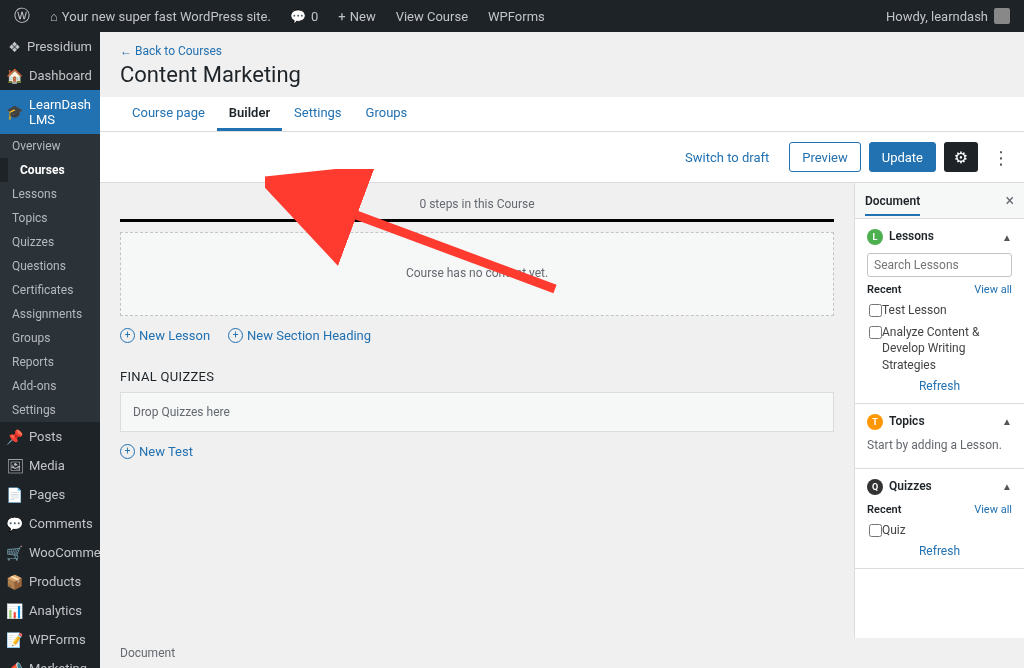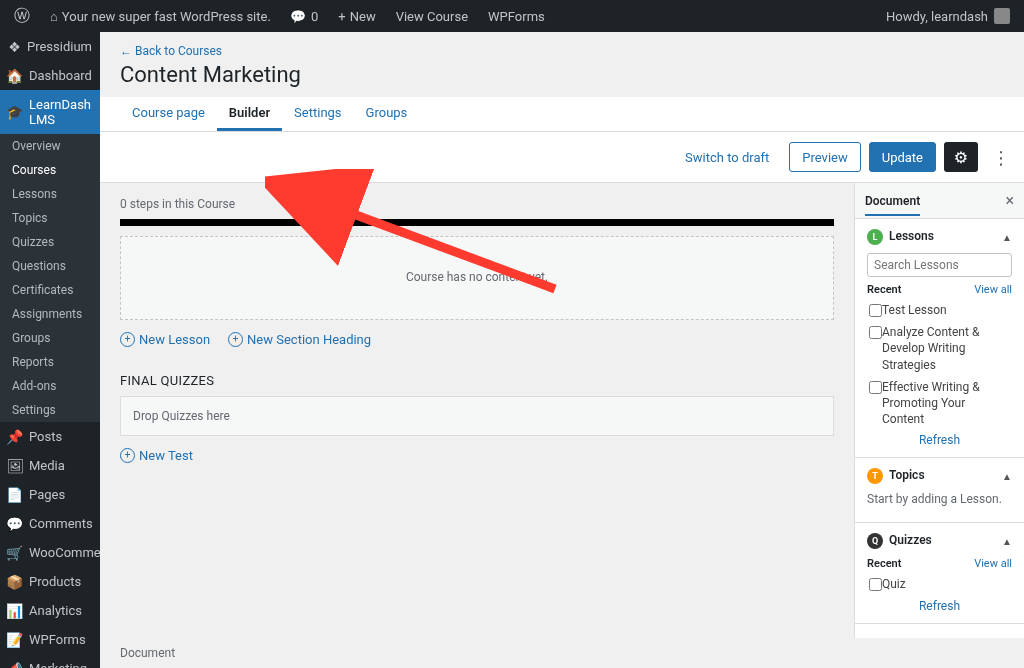--- a/index.html
+++ b/index.html
@@ -8,38 +8,38 @@
 .adminbar-left { display: flex; align-items: center; gap: 8px; flex: 1; }
 .adminbar-item { display: flex; align-items: center; gap: 4px; padding: 0 6px; cursor: pointer; height: 32px; }
 .adminbar-right { display: flex; align-items: center; gap: 6px; padding-right: 6px; }
 .avatar-sq { width: 16px; height: 16px; background: #888; border-radius: 2px; }
 .wp-icon { font-size: 16px; }
 .main { display: flex; height: calc(100% - 32px); }
 .sidebar { width: 100px; background: #1d2327; color: #c3c4c7; flex-shrink: 0; overflow-y: auto; font-size: 13px; }
 .side-item { display: flex; align-items: center; gap: 6px; padding: 7px 8px; cursor: pointer; color: #c3c4c7; }
 .side-item.active { background: #2271b1; color: #fff; }
 .side-sub { padding: 5px 8px 5px 12px; font-size: 12px; color: #b4b9be; cursor: pointer; background: #2c3338; }
-.side-sub.active { color: #fff; font-weight: 400; }
+.side-sub.active { color: #fff; font-weight: 700; margin-left: 8px; }
 .side-ico { width: 15px; height: 15px; display: inline-flex; align-items: center; justify-content: center; font-size: 14px; }
 .content { flex: 1; background: #f0f0f1; overflow: auto; display: flex; flex-direction: column; position: relative; }
 .back-link { color: #2271b1; font-size: 12px; padding: 12px 20px 4px; }
 .page-title { font-size: 22px; font-weight: 400; padding: 0 20px 10px; color: #1d2327; }
 .header-tabs { display: flex; gap: 0; border-bottom: 1px solid #dcdcde; padding: 0 20px; background: #fff; }
 .tab { padding: 8px 12px; color: #2271b1; font-size: 13px; cursor: pointer; border-bottom: 3px solid transparent; }
 .tab.active { color: #1d2327; font-weight: 600; border-bottom-color: #2271b1; }
 .action-bar { background: #fff; border-bottom: 1px solid #dcdcde; padding: 10px 8px; display: flex; justify-content: flex-end; gap: 8px; }
 .btn { padding: 5px 12px; font-size: 13px; border-radius: 3px; cursor: pointer; border: 1px solid; background: #fff; }
 .btn-link { border: none; background: none; color: #2271b1; }
 .btn-outline { border-color: #2271b1; color: #2271b1; }
 .btn-primary { background: #2271b1; color: #fff; border-color: #2271b1; }
 .btn-gear { background: #1d2327; color: #fff; border: none; width: 34px; height: 30px; display: flex; align-items: center; justify-content: center; font-size: 16px; border-radius: 3px; }
 .btn-menu { width: 30px; display: flex; align-items: center; justify-content: center; font-size: 18px; color: #555; cursor: pointer; }
 .builder-wrap { display: flex; gap: 0; flex: 1; }
 .builder-main { flex: 1; padding: 0 20px 20px; position: relative; }
-.steps-count { color: #646970; font-size: 12px; padding: 14px 0 8px; border-bottom: 7px solid #000000; margin-bottom: 10px; }
+.steps-count { color: #646970; font-size: 12px; padding: 14px 0 8px; border-bottom: 3px solid #000000; margin-bottom: 10px; text-align: center; }
 .empty-box { border: 1px dashed #c3c4c7; background: #f6f7f7; padding: 30px; text-align: center; color: #646970; font-size: 12px; line-height: 1.8; }
 .builder-actions { display: flex; gap: 18px; padding: 12px 0; }
 .builder-action { color: #2271b1; font-size: 13px; cursor: pointer; display: flex; align-items: center; gap: 4px; }
 .circ-plus { width: 15px; height: 15px; border: 1.5px solid #2271b1; border-radius: 50%; display: inline-flex; align-items: center; justify-content: center; font-size: 10px; line-height: 1; }
 .final-q { font-size: 13px; color: #1d2327; margin: 14px 0 8px; letter-spacing: 0.3px; }
 .drop-quizzes { border: 1px solid #dcdcde; background: #f6f7f7; padding: 12px; text-align: left; color: #646970; font-size: 12px; }
 .doc-footer { color: #646970; font-size: 12px; padding: 8px 20px; }
 .doc-panel { width: 170px; background: #fff; border-left: 1px solid #dcdcde; display: flex; flex-direction: column; font-size: 12px; overflow-y: auto; }
 .doc-head { display: flex; align-items: center; justify-content: space-between; padding: 8px 10px; border-bottom: 1px solid #dcdcde; background: #f6f7f7; }
 .doc-head-title { font-weight: 600; border-bottom: 2px solid #2271b1; padding-bottom: 6px; margin-bottom: -9px; }
@@ -236,24 +236,20 @@
           </div>
           <div id="lesson-items">
               <label class="chk-item">
                 <input type="checkbox" style="">
                 <span>Test Lesson</span>
               </label>
               <label class="chk-item">
                 <input type="checkbox" style="">
                 <span>Analyze Content &amp; Develop Writing Strategies</span>
               </label>
-              <label class="chk-item">
-                <input type="checkbox" style="">
-                <span>Effective Writing &amp; Promoting Your Content</span>
-              </label>
             </div>
           <div class="refresh-link">Refresh</div>
         </div>
 
         <div class="panel-sec">
           <div class="panel-sec-head">
             <span><span class="sec-badge badge-t">T</span><span>Topics</span></span>
             <span class="chev">▲</span>
           </div>
           <div class="help-text">Start by adding a Lesson.</div>

